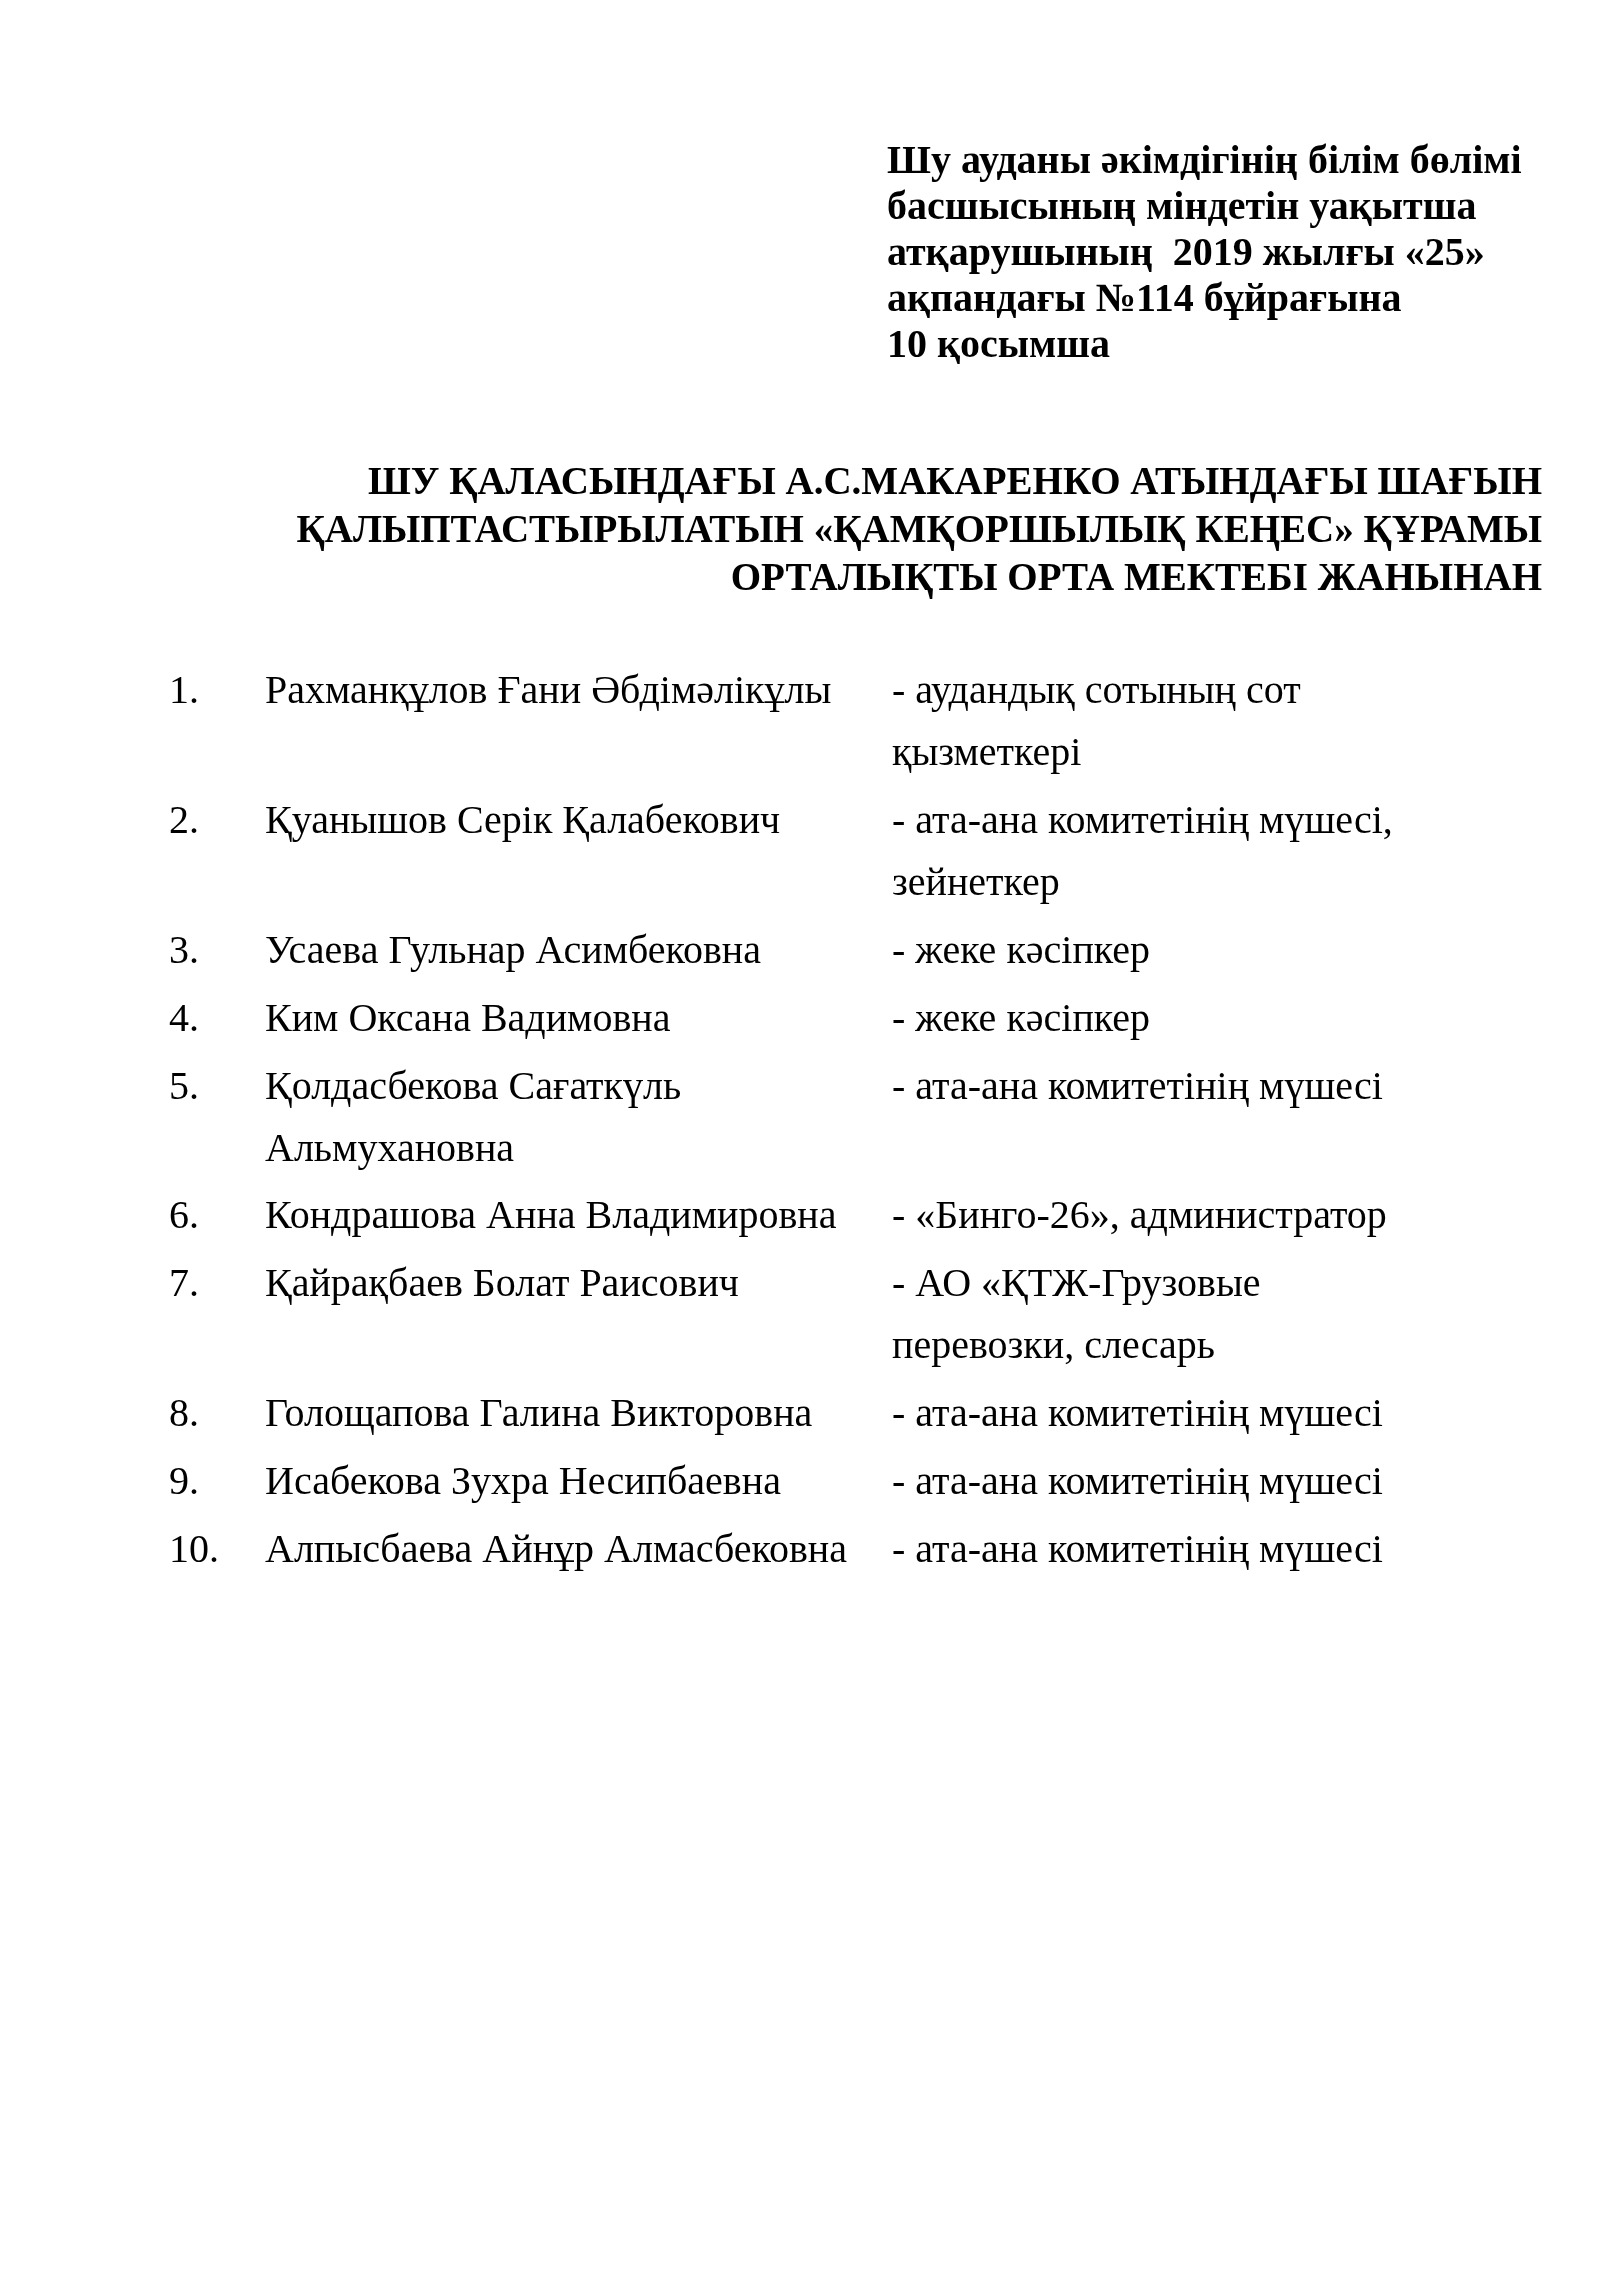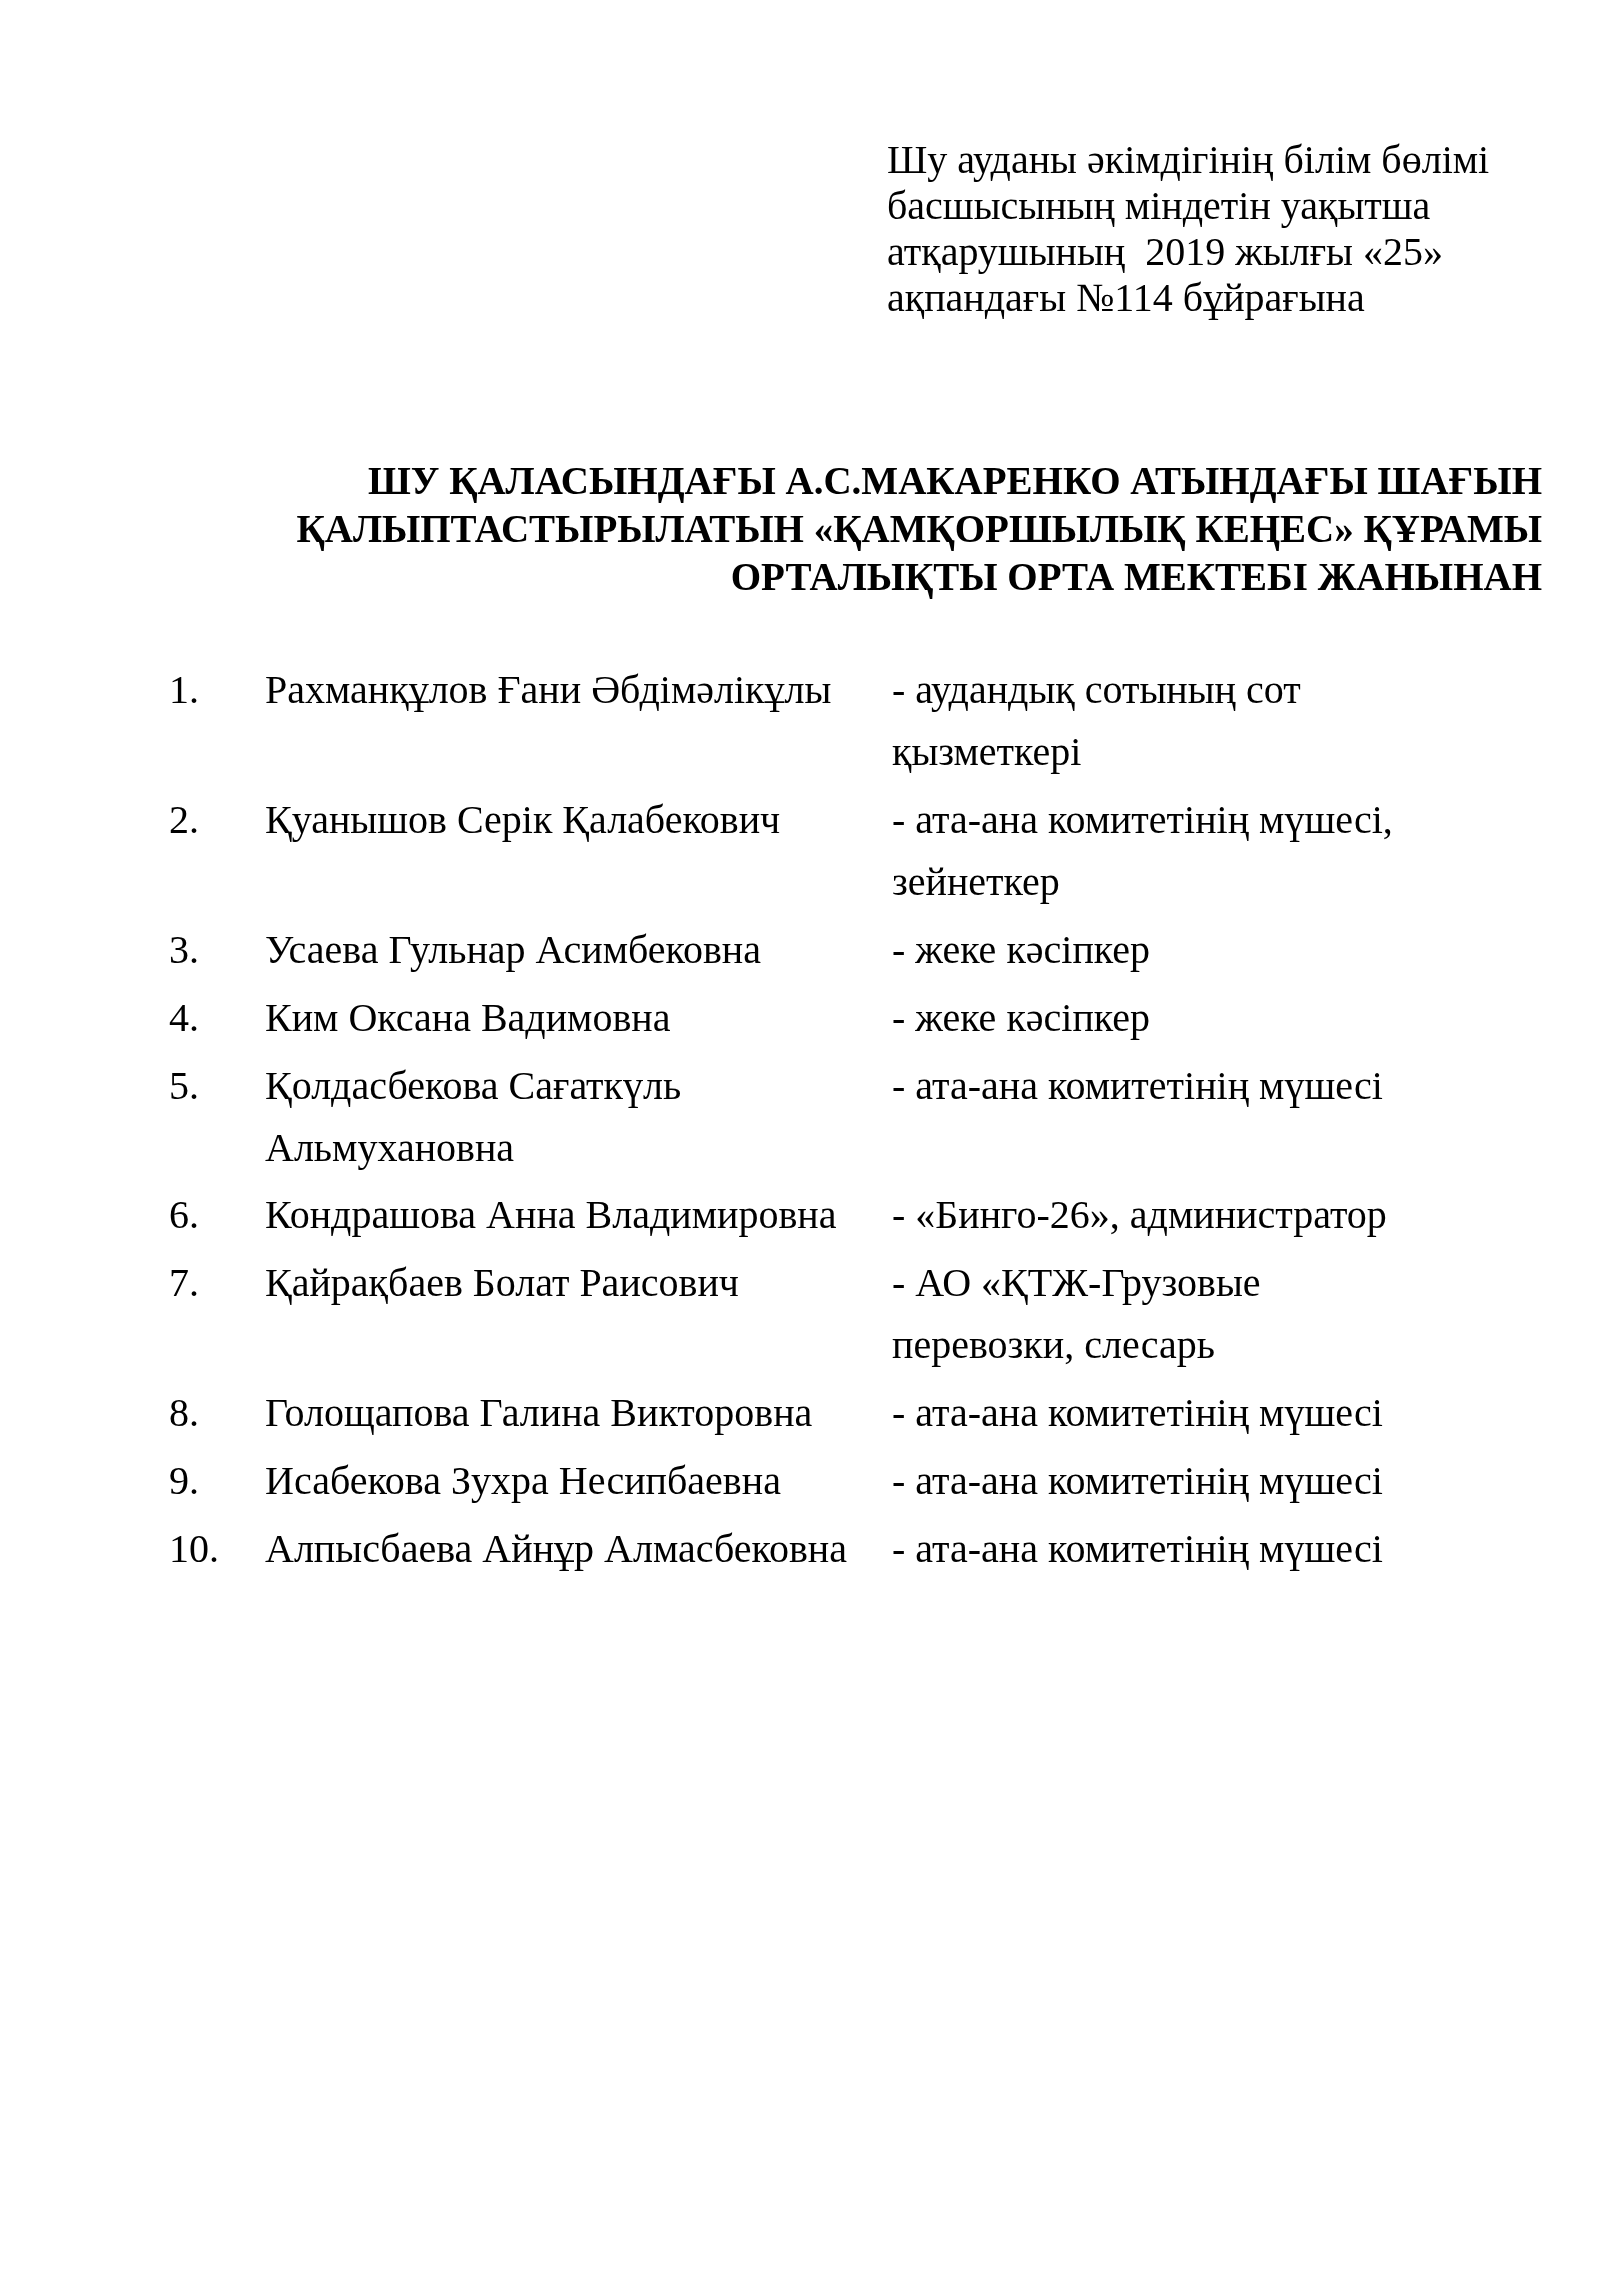--- a/index.html
+++ b/index.html
@@ -16,21 +16,21 @@
     font-family: "Liberation Serif", "DejaVu Serif", serif;
     overflow: hidden;
   }
   .ref-block {
     position: absolute;
     left: 887px;
     top: 137px;
     width: 647px;
     font-size: 40px;
     line-height: 46px;
-    font-weight: normal;
+    font-weight: bold;
   }
   .doc-title {
     position: absolute;
     left: 78px;
     top: 457px;
     width: 1464px;
     text-align: right;
     font-weight: bold;
     font-size: 39px;
     line-height: 48px;
@@ -67,20 +67,21 @@
 </style>
 </head>
 <body>
 
 <div class="page">
   <div class="ref-block">
       <div class="line">Шу ауданы әкімдігінің білім бөлімі</div>
       <div class="line">басшысының міндетін уақытша</div>
       <div class="line">атқарушының  2019 жылғы «25»</div>
       <div class="line">ақпандағы №114 бұйрағына</div>
+      <div class="line">10 қосымша</div>
     </div>
   <div class="doc-title">
       <div class="line">ШУ ҚАЛАСЫНДАҒЫ А.С.МАКАРЕНКО АТЫНДАҒЫ ШАҒЫН</div>
       <div class="line">ҚАЛЫПТАСТЫРЫЛАТЫН «ҚАМҚОРШЫЛЫҚ КЕҢЕС» ҚҰРАМЫ</div>
       <div class="line">ОРТАЛЫҚТЫ ОРТА МЕКТЕБІ ЖАНЫНАН</div>
     </div>
   <div class="member-list">
       <div class="row">
         <div class="num line">1.</div>
         <div class="name-cell">

